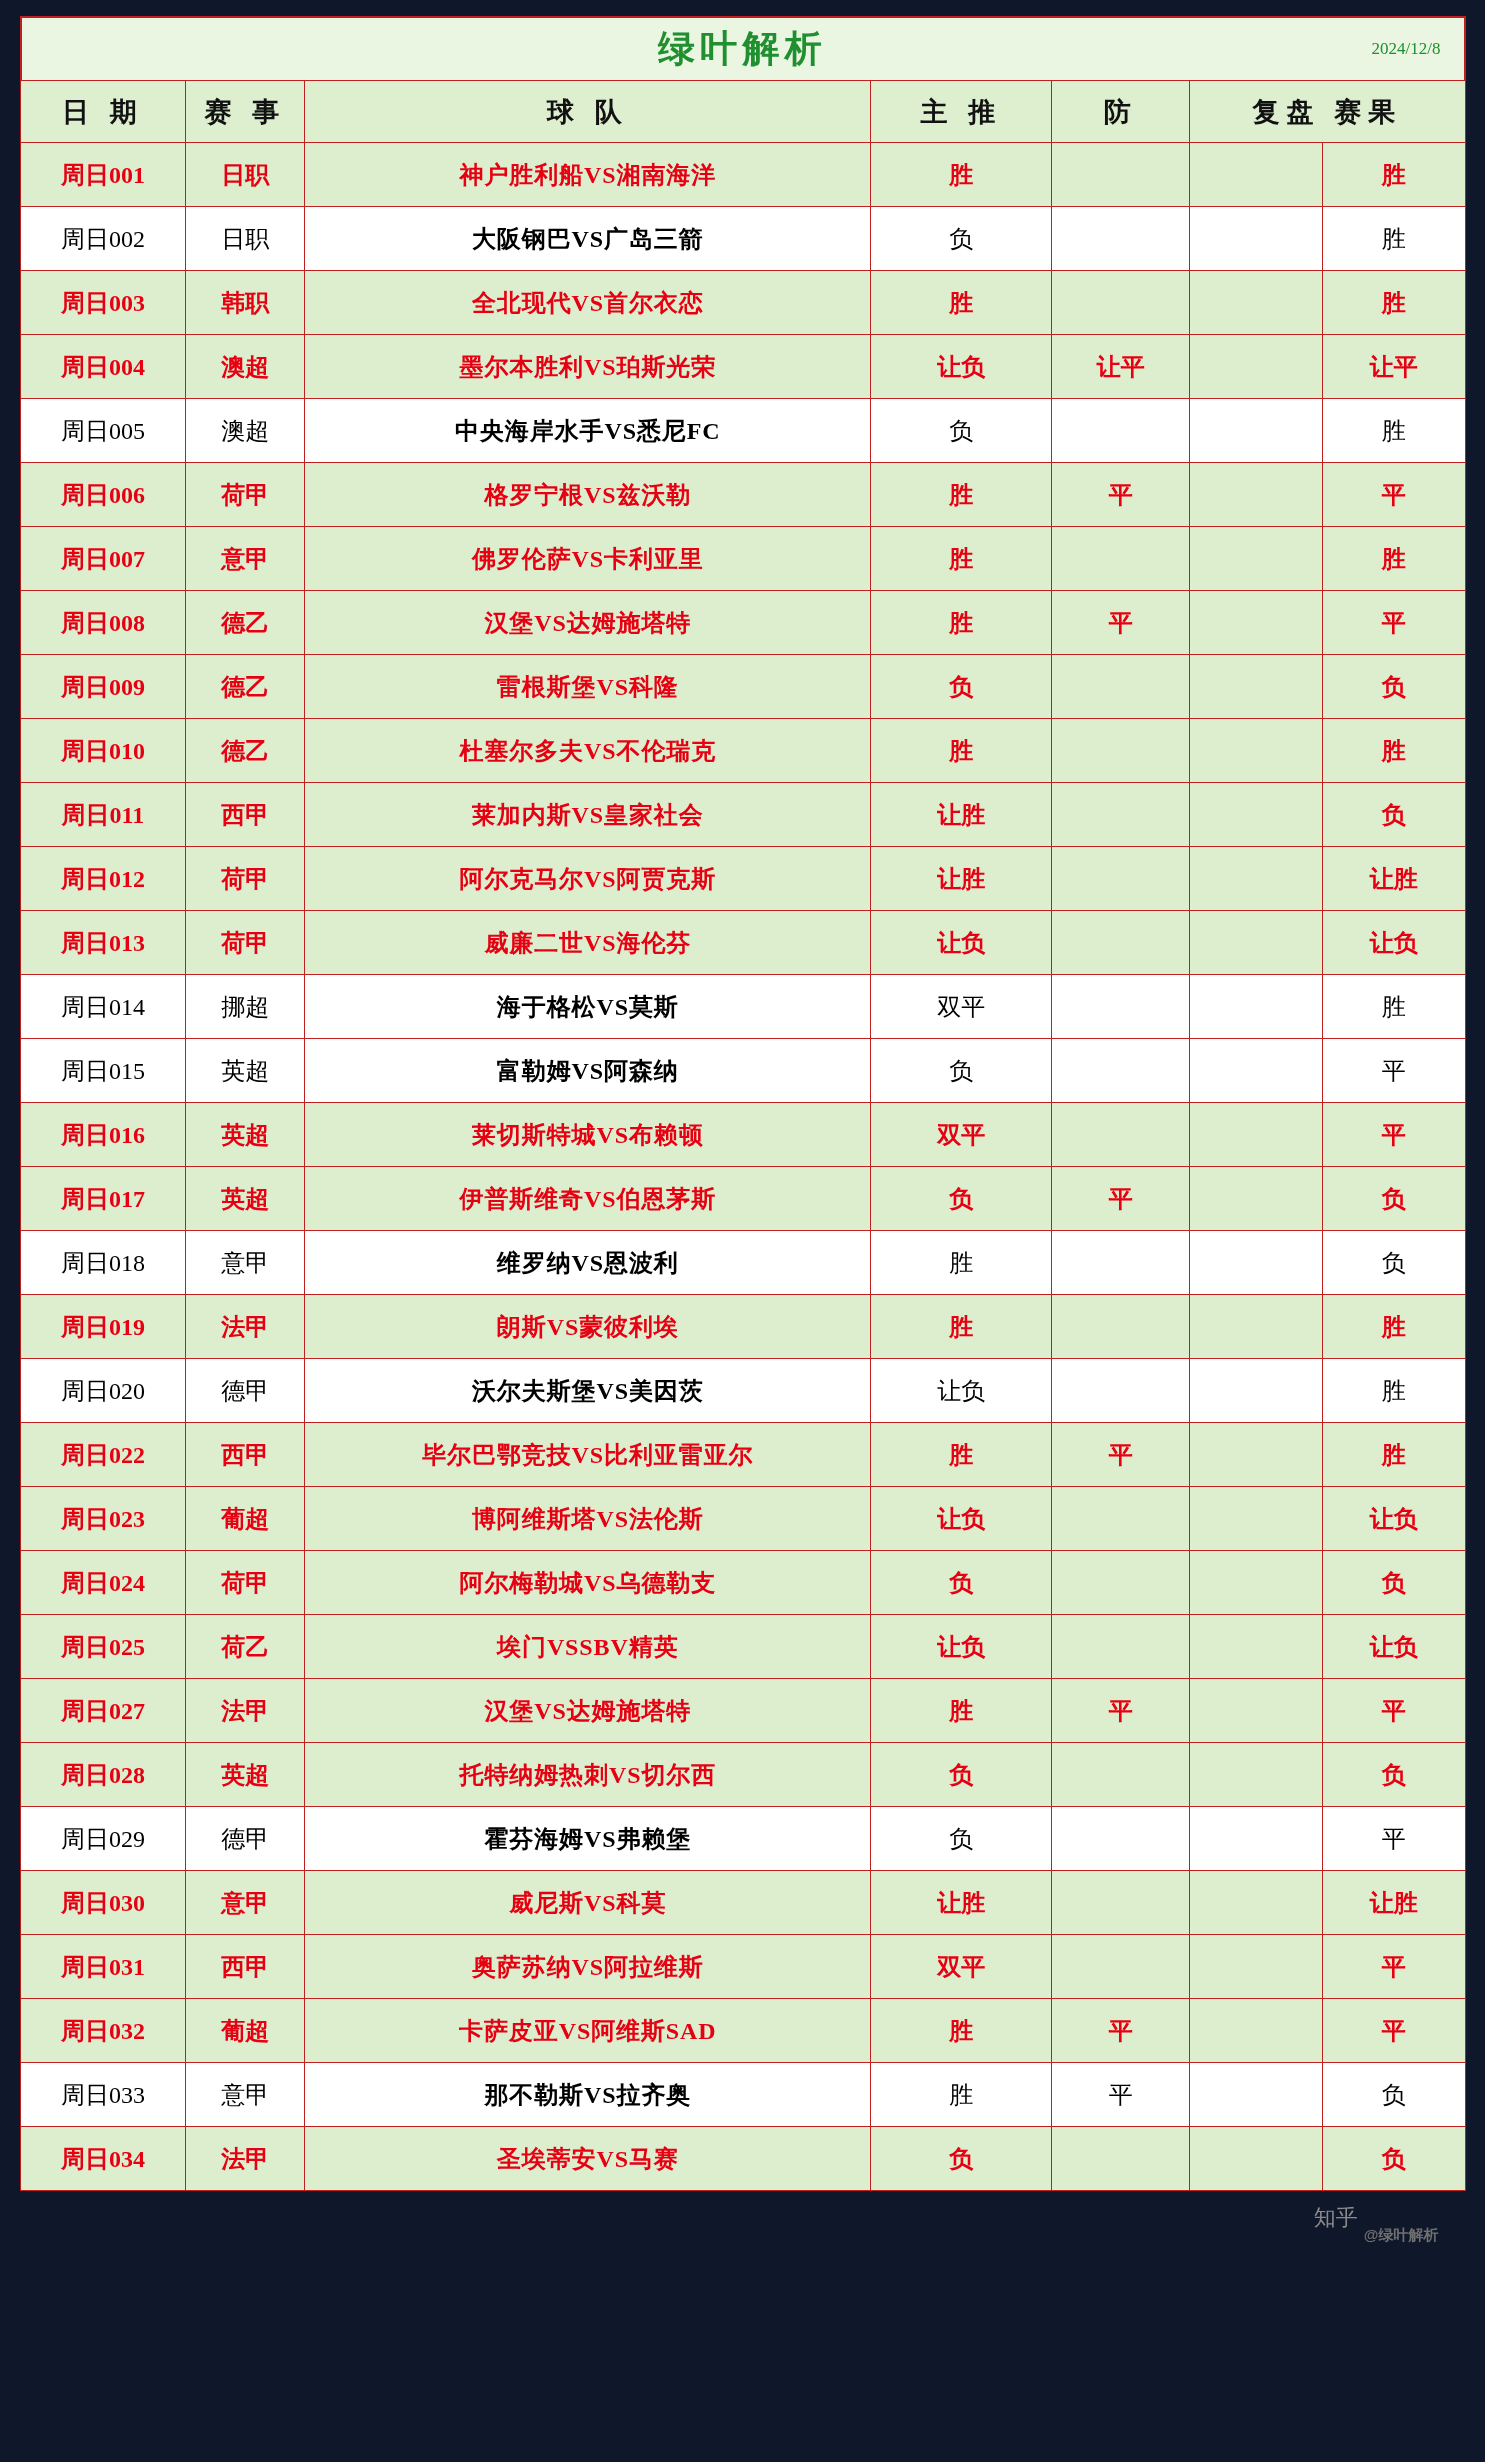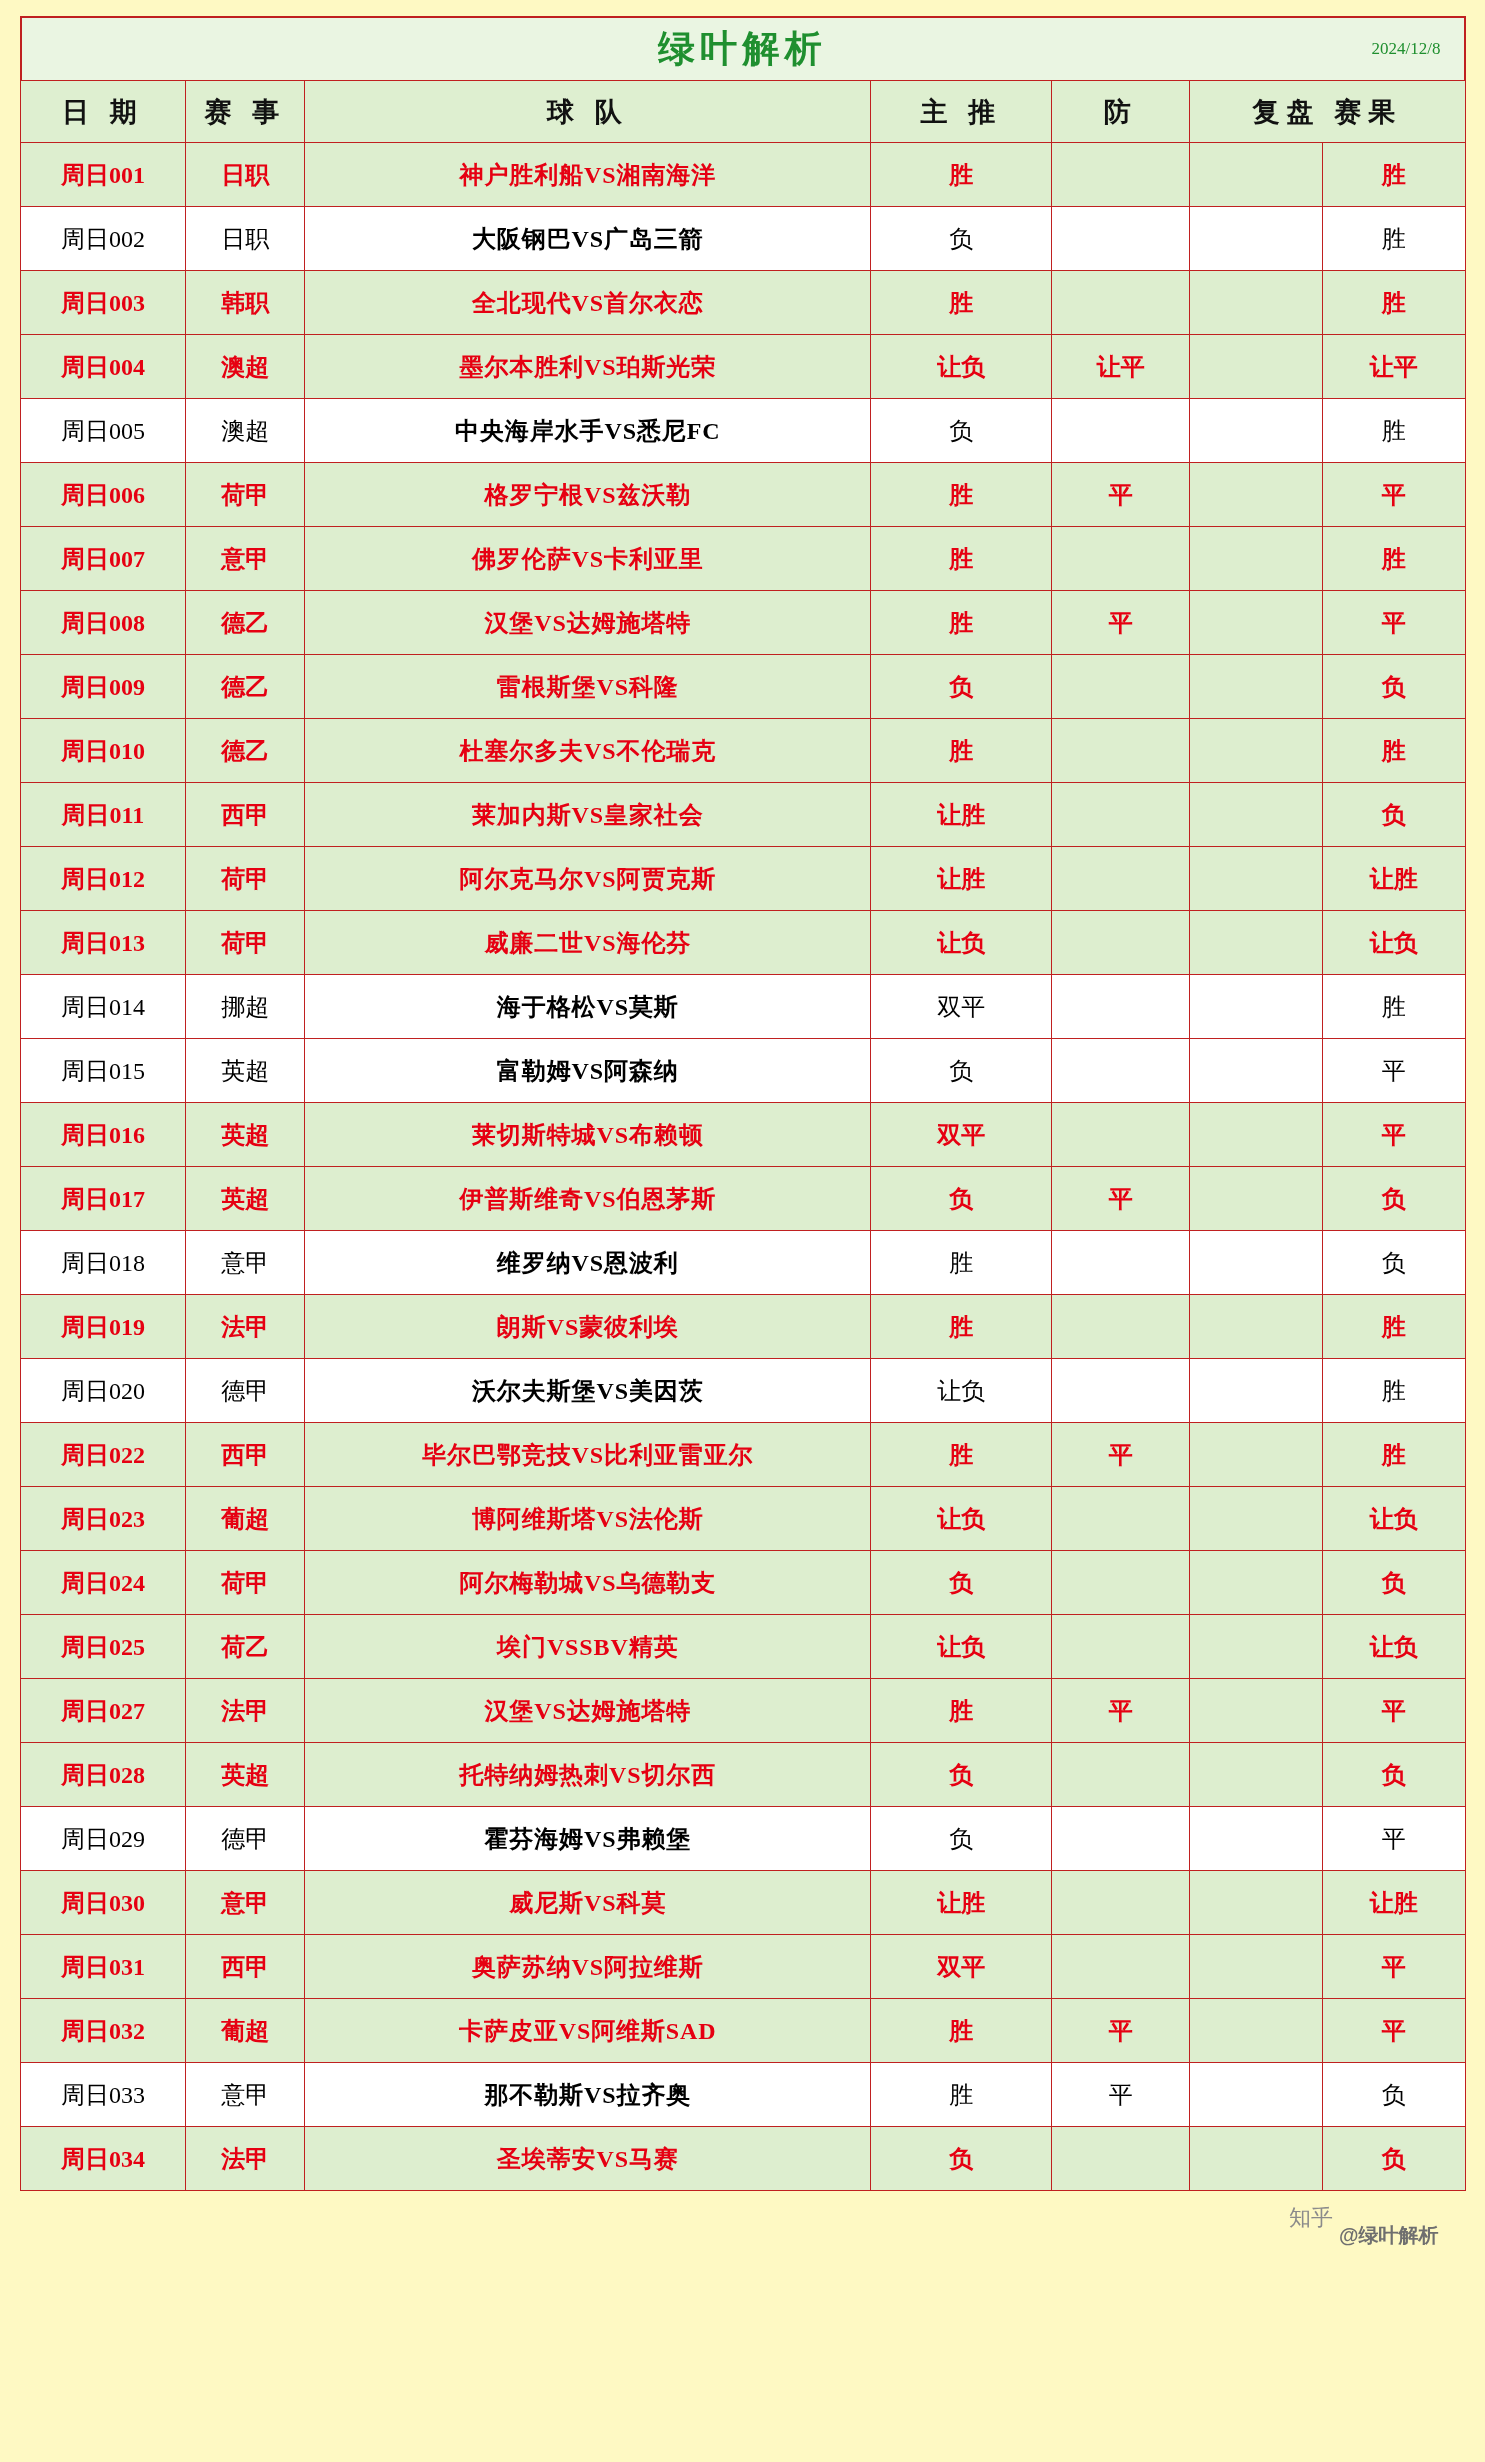--- a/index.html
+++ b/index.html
@@ -7,21 +7,21 @@
     padding: 0;
     background: #ffffff;
   }
   body {
     width: 1485px;
     font-family: "Liberation Sans", "DejaVu Sans", sans-serif;
   }
   .page {
     width: 1485px;
     min-height: 2462px;
-    background: #fef9c3;
+    background: #0f172a;
     box-sizing: border-box;
     padding: 16px 19.5px 0 19.5px;
     position: relative;
   }
   .title-bar {
     position: relative;
     height: 64px;
     display: flex;
     align-items: center;
     justify-content: center;
@@ -95,21 +95,21 @@
     padding-right: 27px;
     gap: 6px;
   }
   .zhihu-mark {
     color: #8b8b8b;
     font-size: 22px;
     font-family: "Liberation Sans", sans-serif;
   }
   .zhihu-user {
     color: #6f6f6f;
-    font-size: 20px;
+    font-size: 15px;
     font-weight: bold;
     font-family: "Liberation Sans", sans-serif;
     margin-top: 36px;
   }
 </style>
 </head>
 <body>
 
 <div class="page">
 

